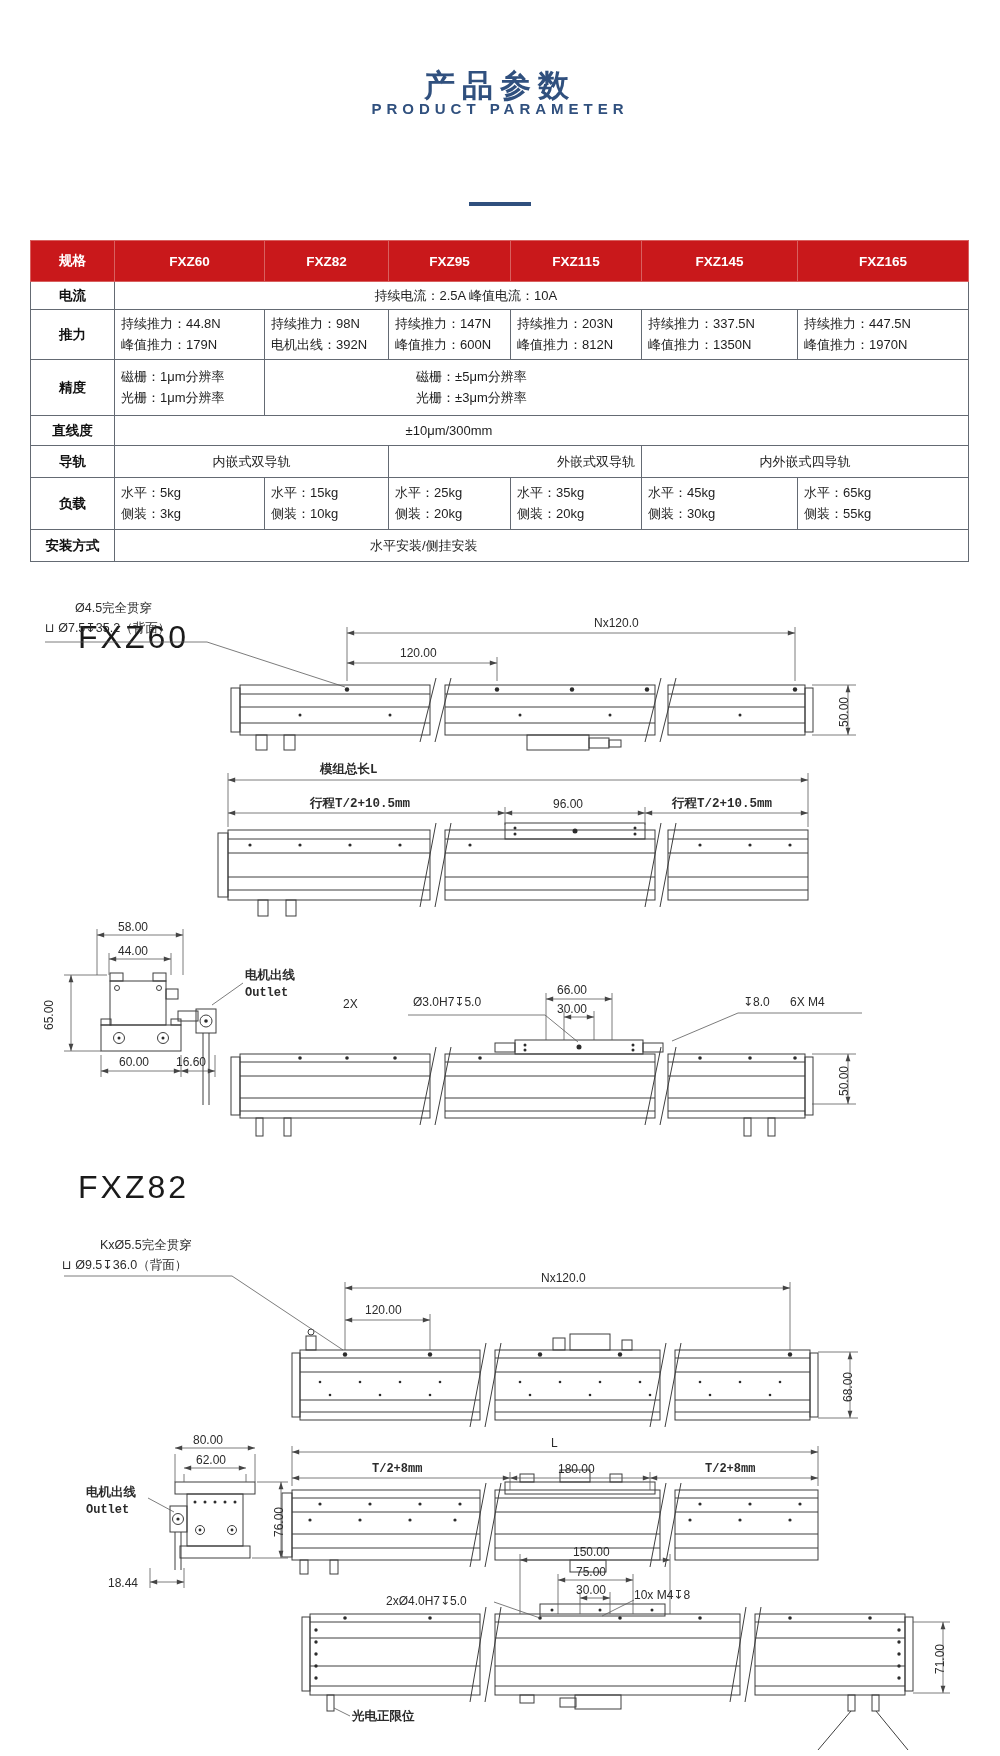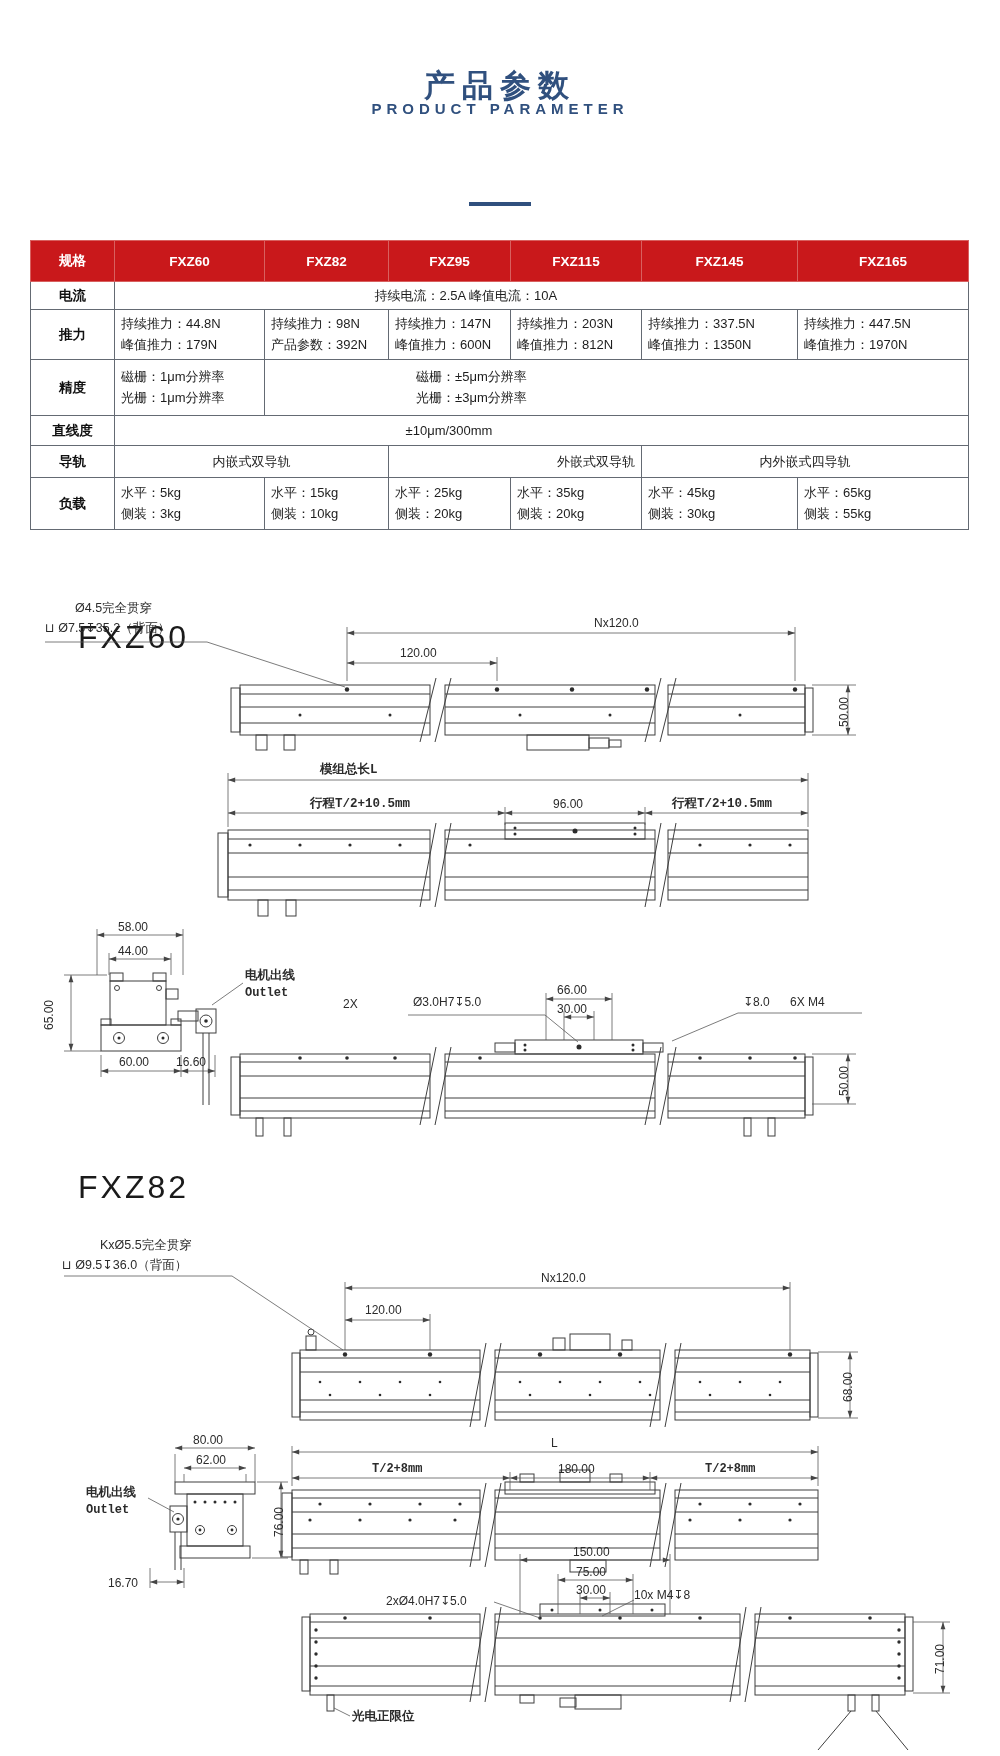--- a/index.html
+++ b/index.html
@@ -66,21 +66,21 @@
     </td>
   </tr>
   <tr style="height:50px">
     <td class="row-label">推力</td>
     <td class="cell-lines">
       <div>持续推力：44.8N</div>
           <div>峰值推力：179N</div>
         </td>
     <td class="cell-lines">
       <div>持续推力：98N</div>
-          <div>产品参数：392N</div>
+          <div>电机出线：392N</div>
         </td>
     <td class="cell-lines">
       <div>持续推力：147N</div>
           <div>峰值推力：600N</div>
         </td>
     <td class="cell-lines">
       <div>持续推力：203N</div>
           <div>峰值推力：812N</div>
         </td>
     <td class="cell-lines">
@@ -135,20 +135,26 @@
       <div>水平：35kg</div>
           <div>侧装：20kg</div>
         </td>
     <td class="cell-lines">
       <div>水平：45kg</div>
           <div>侧装：30kg</div>
         </td>
     <td class="cell-lines">
       <div>水平：65kg</div>
           <div>侧装：55kg</div>
+        </td>
+  </tr>
+  <tr style="height:32px">
+    <td class="row-label">安装方式</td>
+    <td colspan="6">
+      <div class="inner-c" style="width:72%">水平安装/侧挂安装</div>
         </td>
   </tr>
 </tbody>
   </table>
 
 <h2 class="model-title" style="top:592px">FXZ60</h2>
 
 <div class="draw" style="top:585px;height:575px">
   <svg width="1000" height="575" viewBox="0 0 1000 575">
     <defs>
@@ -533,21 +539,21 @@
   <span class="lbl" style="left:541px;top:81px">Nx120.0</span>
   <span class="lbl" style="left:365px;top:113px">120.00</span>
   <span class="vlbl" style="left:855px;top:198px">68.00</span>
   <span class="lbl" style="left:551px;top:246px">L</span>
   <span class="lbl b" style="left:372px;top:272px">T/2+8mm</span>
   <span class="lbl" style="left:558px;top:272px">180.00</span>
   <span class="lbl b" style="left:705px;top:272px">T/2+8mm</span>
   <span class="lbl" style="left:193px;top:243px">80.00</span>
   <span class="lbl" style="left:196px;top:263px">62.00</span>
   <span class="vlbl" style="left:286px;top:333px">76.00</span>
-  <span class="lbl" style="left:108px;top:386px">16.70</span>
+  <span class="lbl" style="left:108px;top:386px">18.44</span>
   <span class="lbl cn b" style="left:86px;top:296px">电机出线</span>
   <span class="lbl b" style="left:86px;top:313px">Outlet</span>
   <span class="lbl" style="left:573px;top:355px">150.00</span>
   <span class="lbl" style="left:576px;top:375px">75.00</span>
   <span class="lbl" style="left:576px;top:393px">30.00</span>
   <span class="lbl" style="left:386px;top:404px">2xØ4.0H7↧5.0</span>
   <span class="lbl" style="left:634px;top:398px">10x M4↧8</span>
   <span class="vlbl" style="left:947px;top:470px">71.00</span>
   <span class="lbl cn b" style="left:352px;top:520px">光电正限位</span>
 </div>

